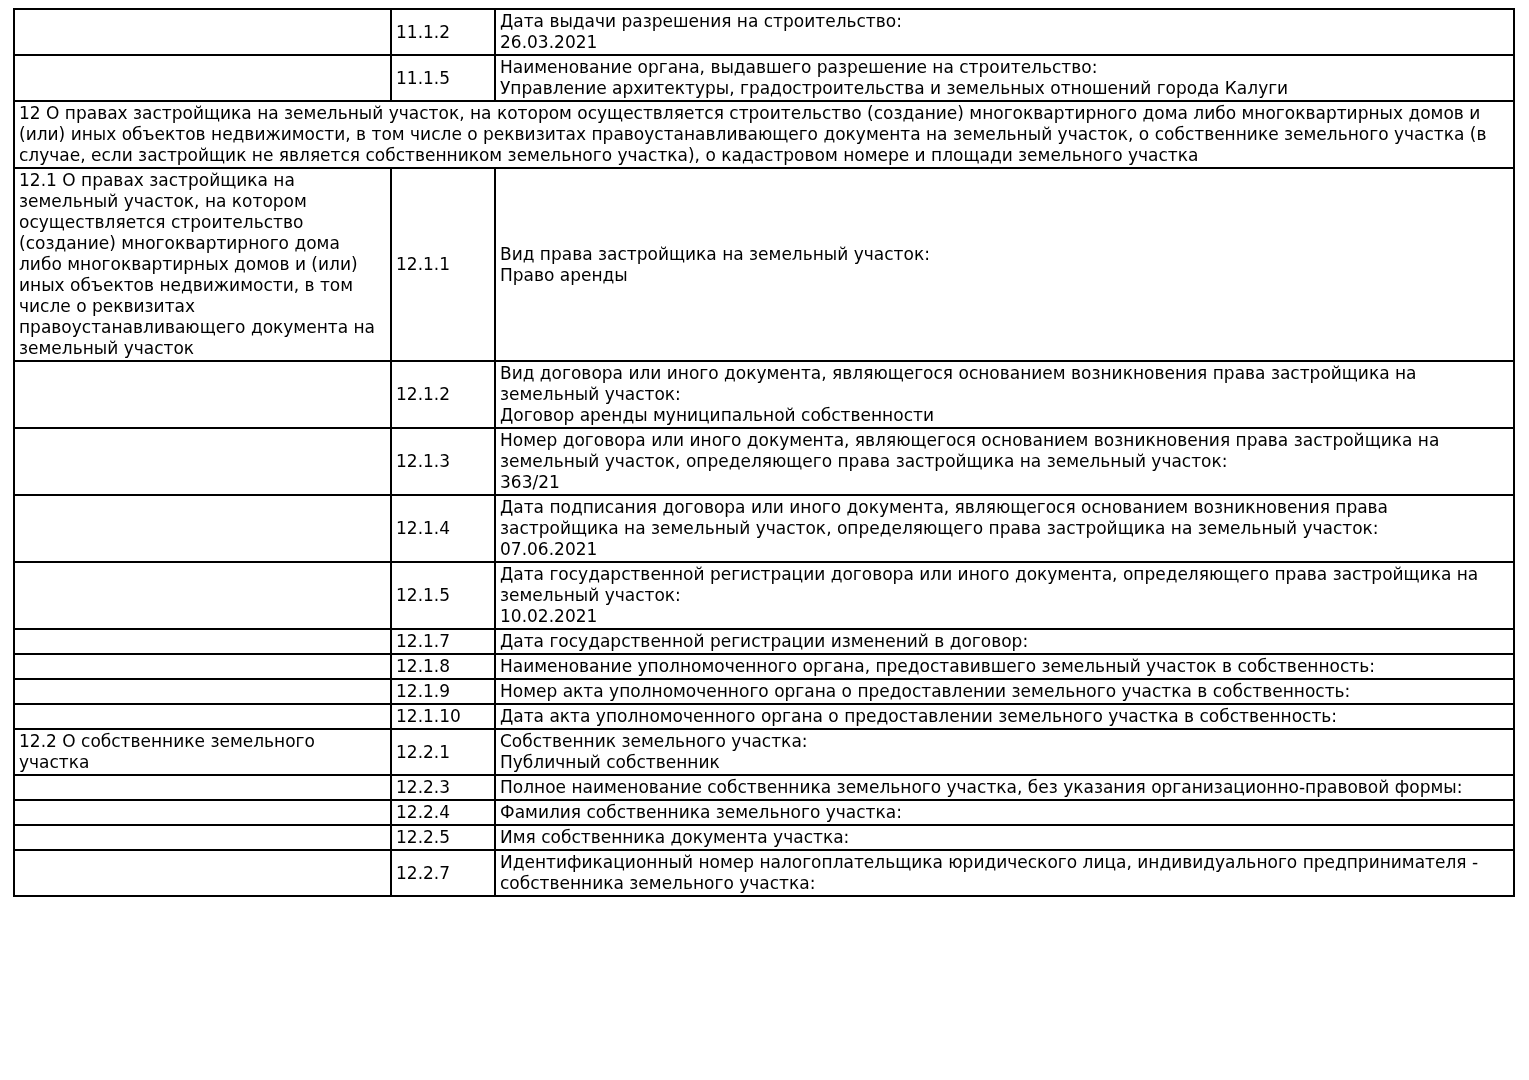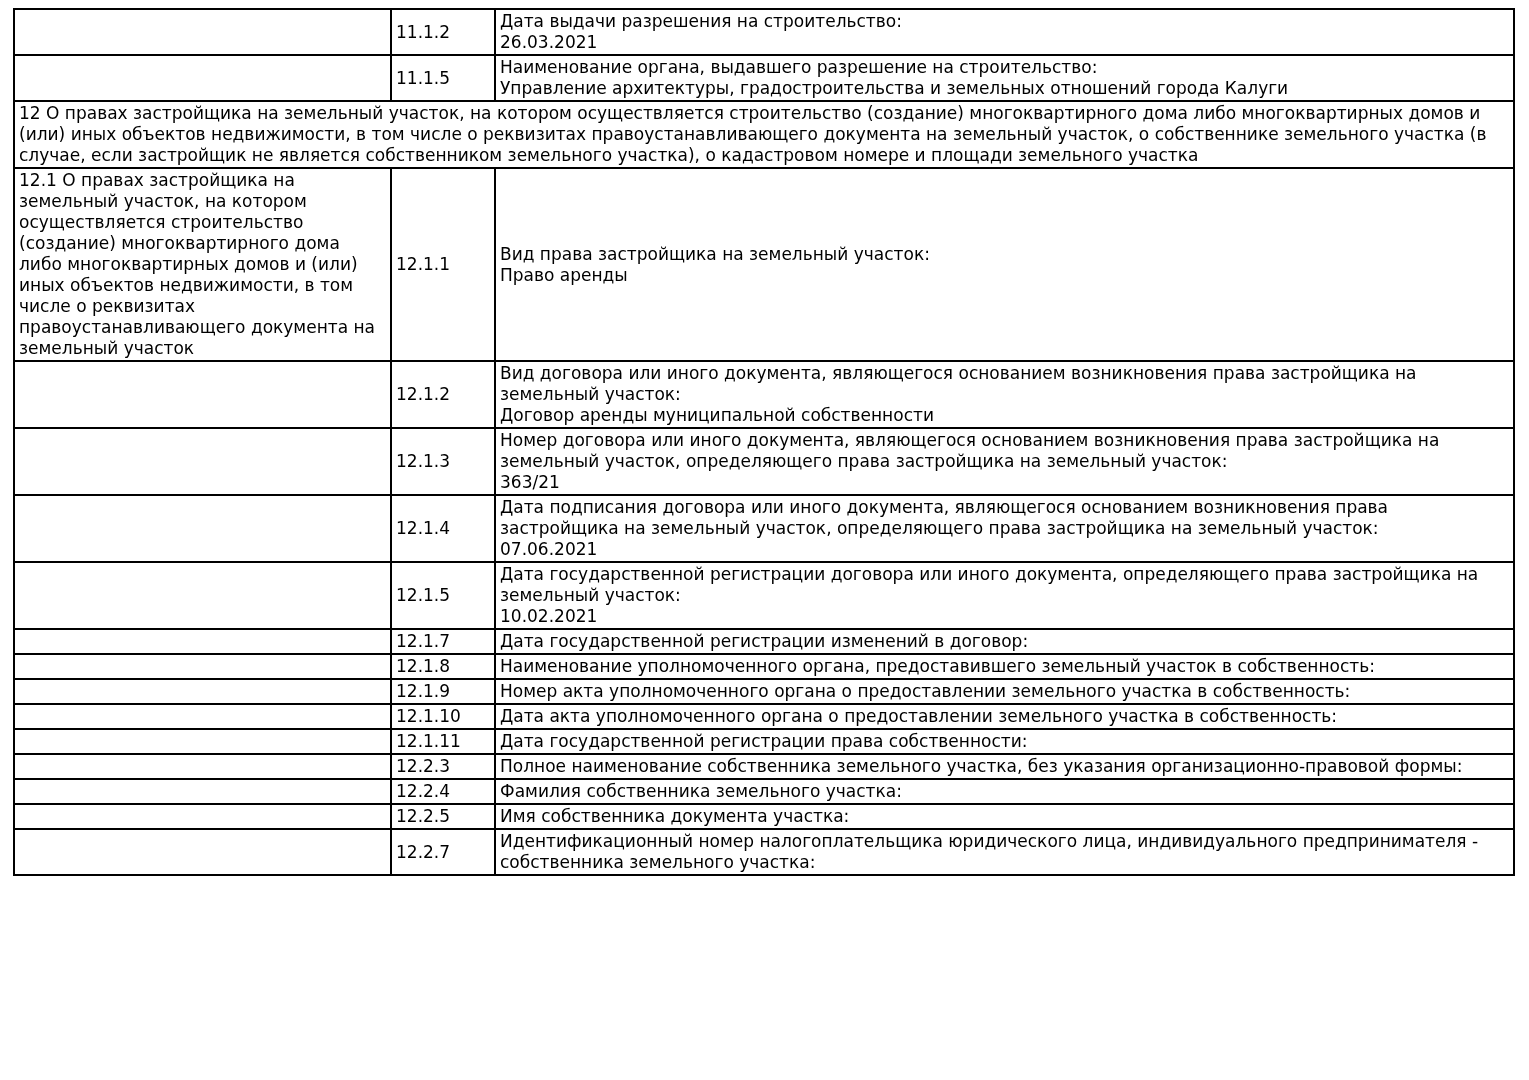--- a/index.html
+++ b/index.html
@@ -150,29 +150,29 @@
 
     <tr>
       <td class="left-cell"></td>
       <td class="num-cell">12.1.10</td>
       <td class="content-cell">
         <div class="row-label">Дата акта уполномоченного органа о предоставлении земельного участка в собственность:</div>
         <div class="row-value"></div>
       </td>
     </tr>
 
-    <tr>
-      <td class="left-cell"></td>
-      <td class="num-cell">12.1.11</td>
-      <td class="content-cell">
-        <div class="row-label">Дата государственной регистрации права собственности:</div>
-        <div class="row-value"></div>
-      </td>
-    </tr>
-
+
+    <tr>
+      <td class="left-cell">12.2 О собственнике земельного участка</td>
+      <td class="num-cell">12.2.1</td>
+      <td class="content-cell">
+        <div class="row-label">Собственник земельного участка:</div>
+        <div class="row-value">Публичный собственник</div>
+      </td>
+    </tr>
 
 
     <tr>
       <td class="left-cell"></td>
       <td class="num-cell">12.2.3</td>
       <td class="content-cell">
         <div class="row-label">Полное наименование собственника земельного участка, без указания организационно-правовой формы:</div>
         <div class="row-value"></div>
       </td>
     </tr>

